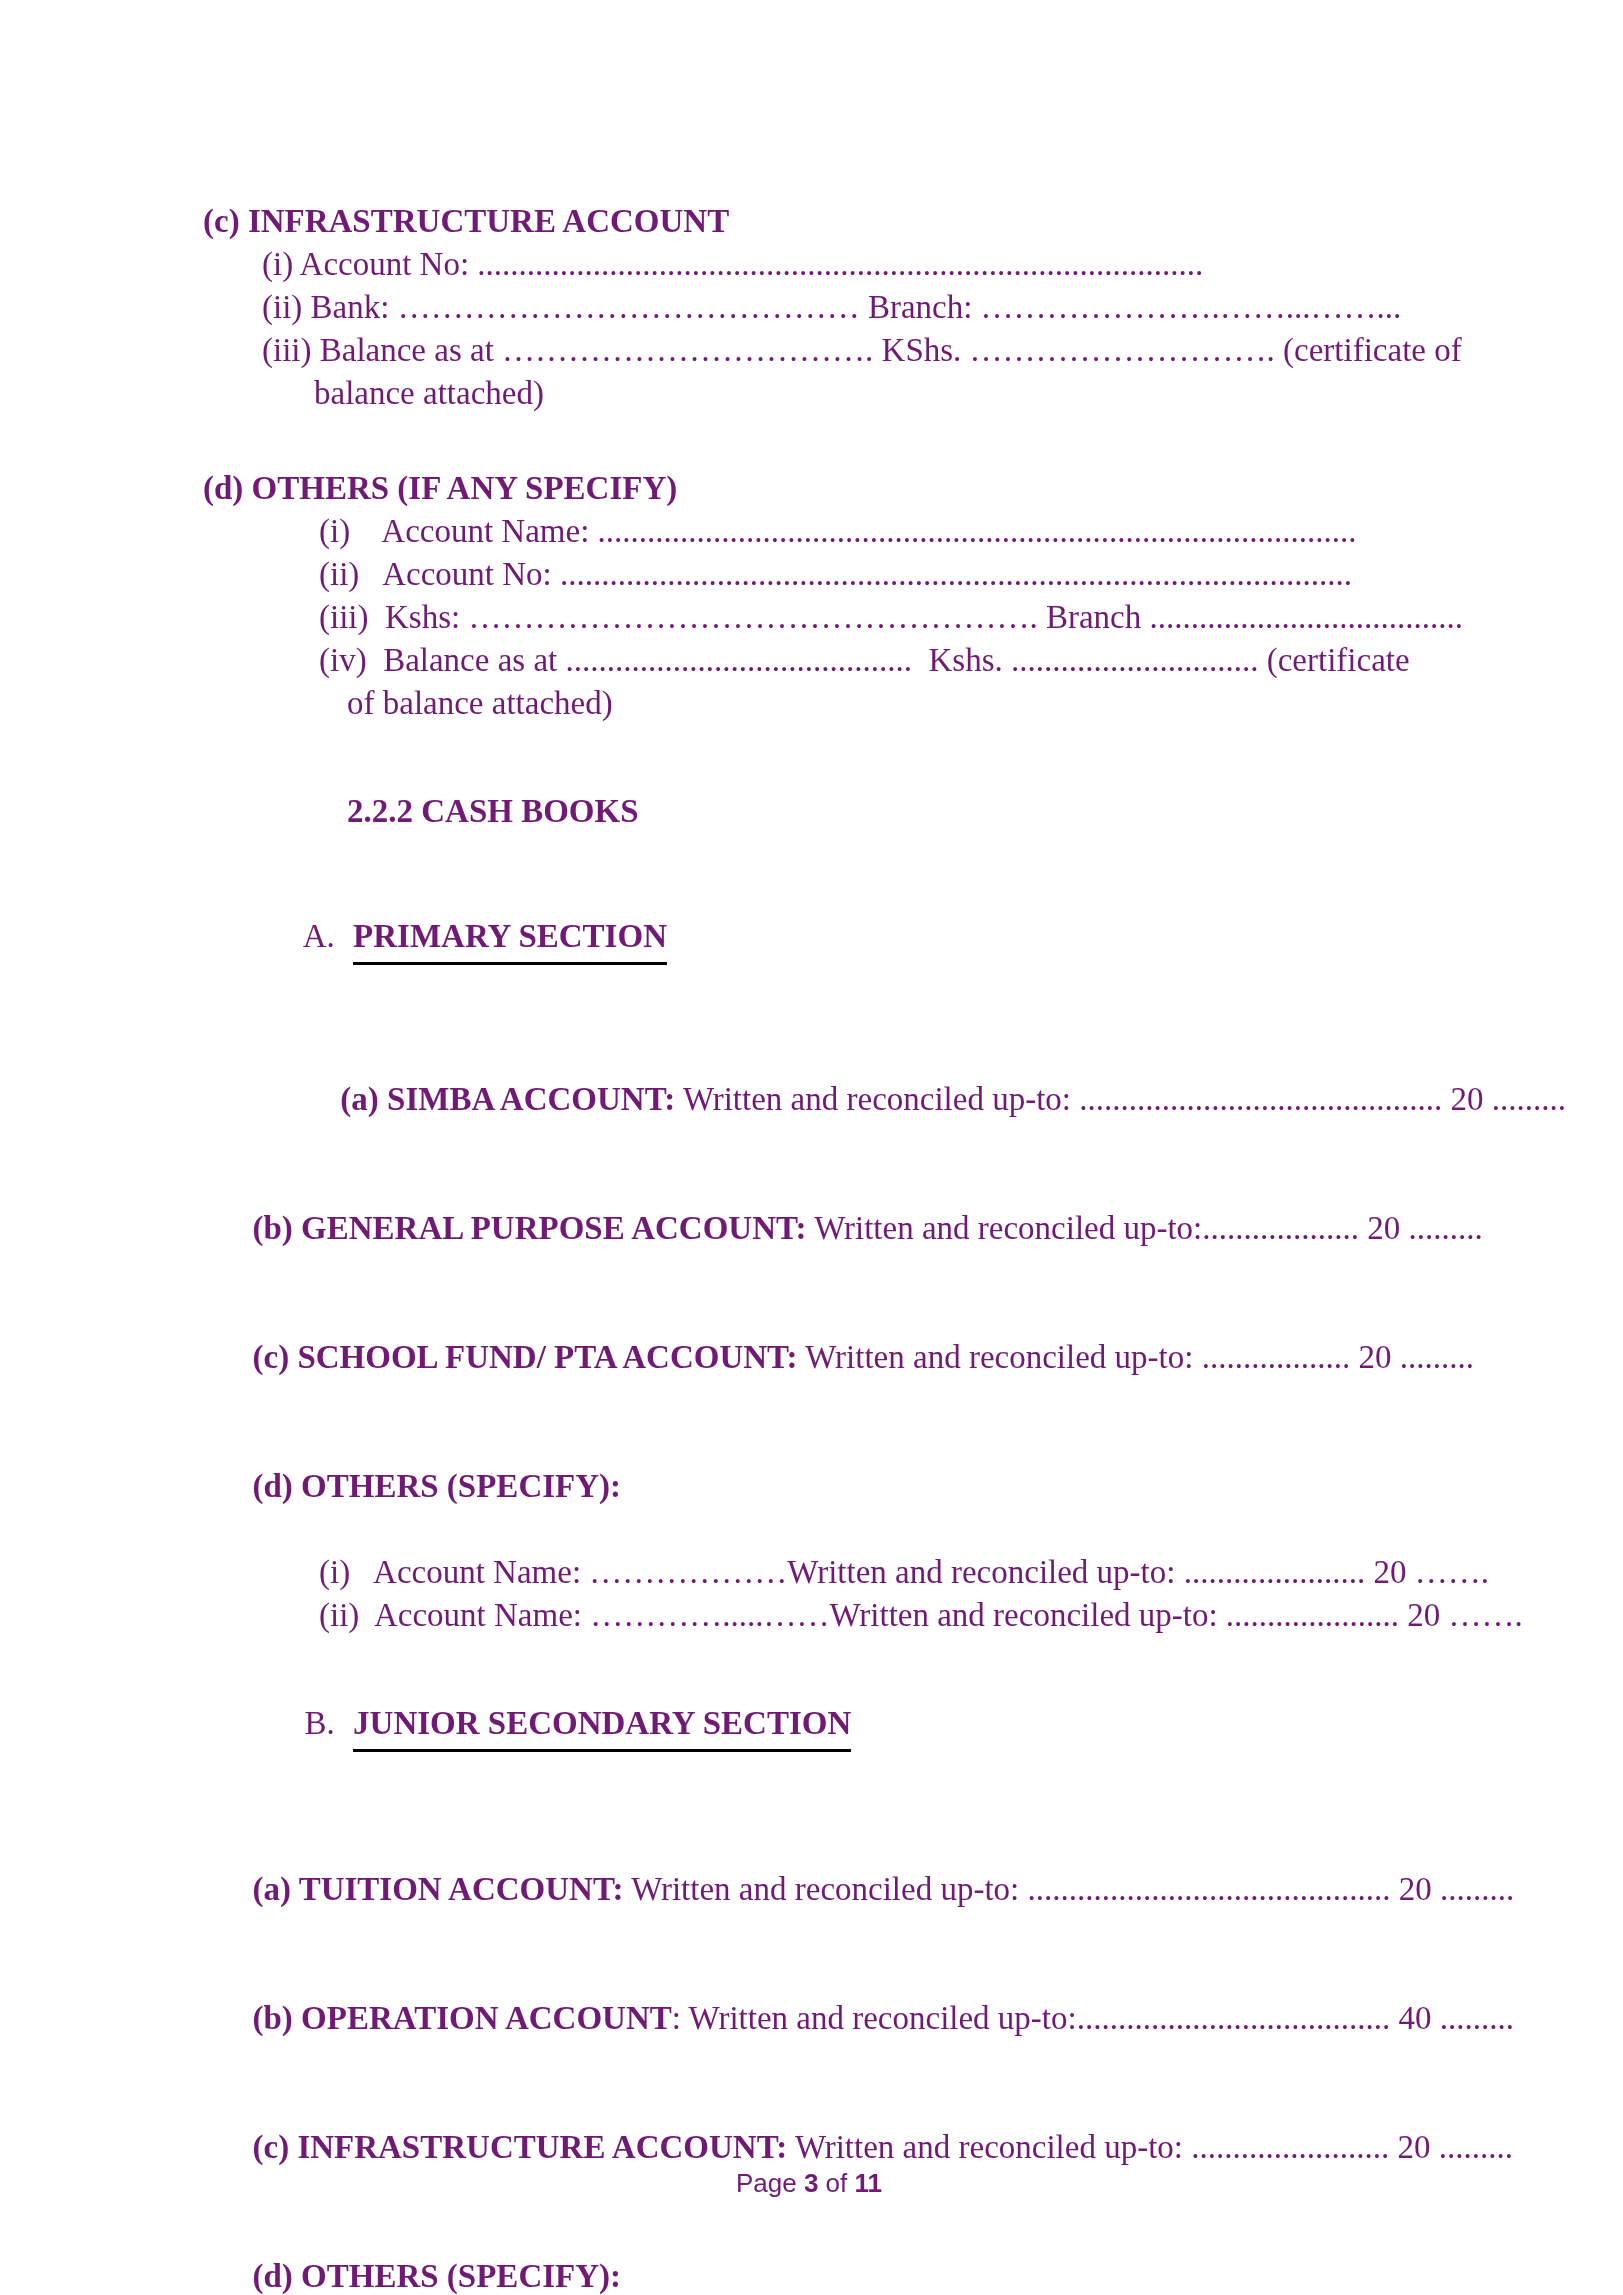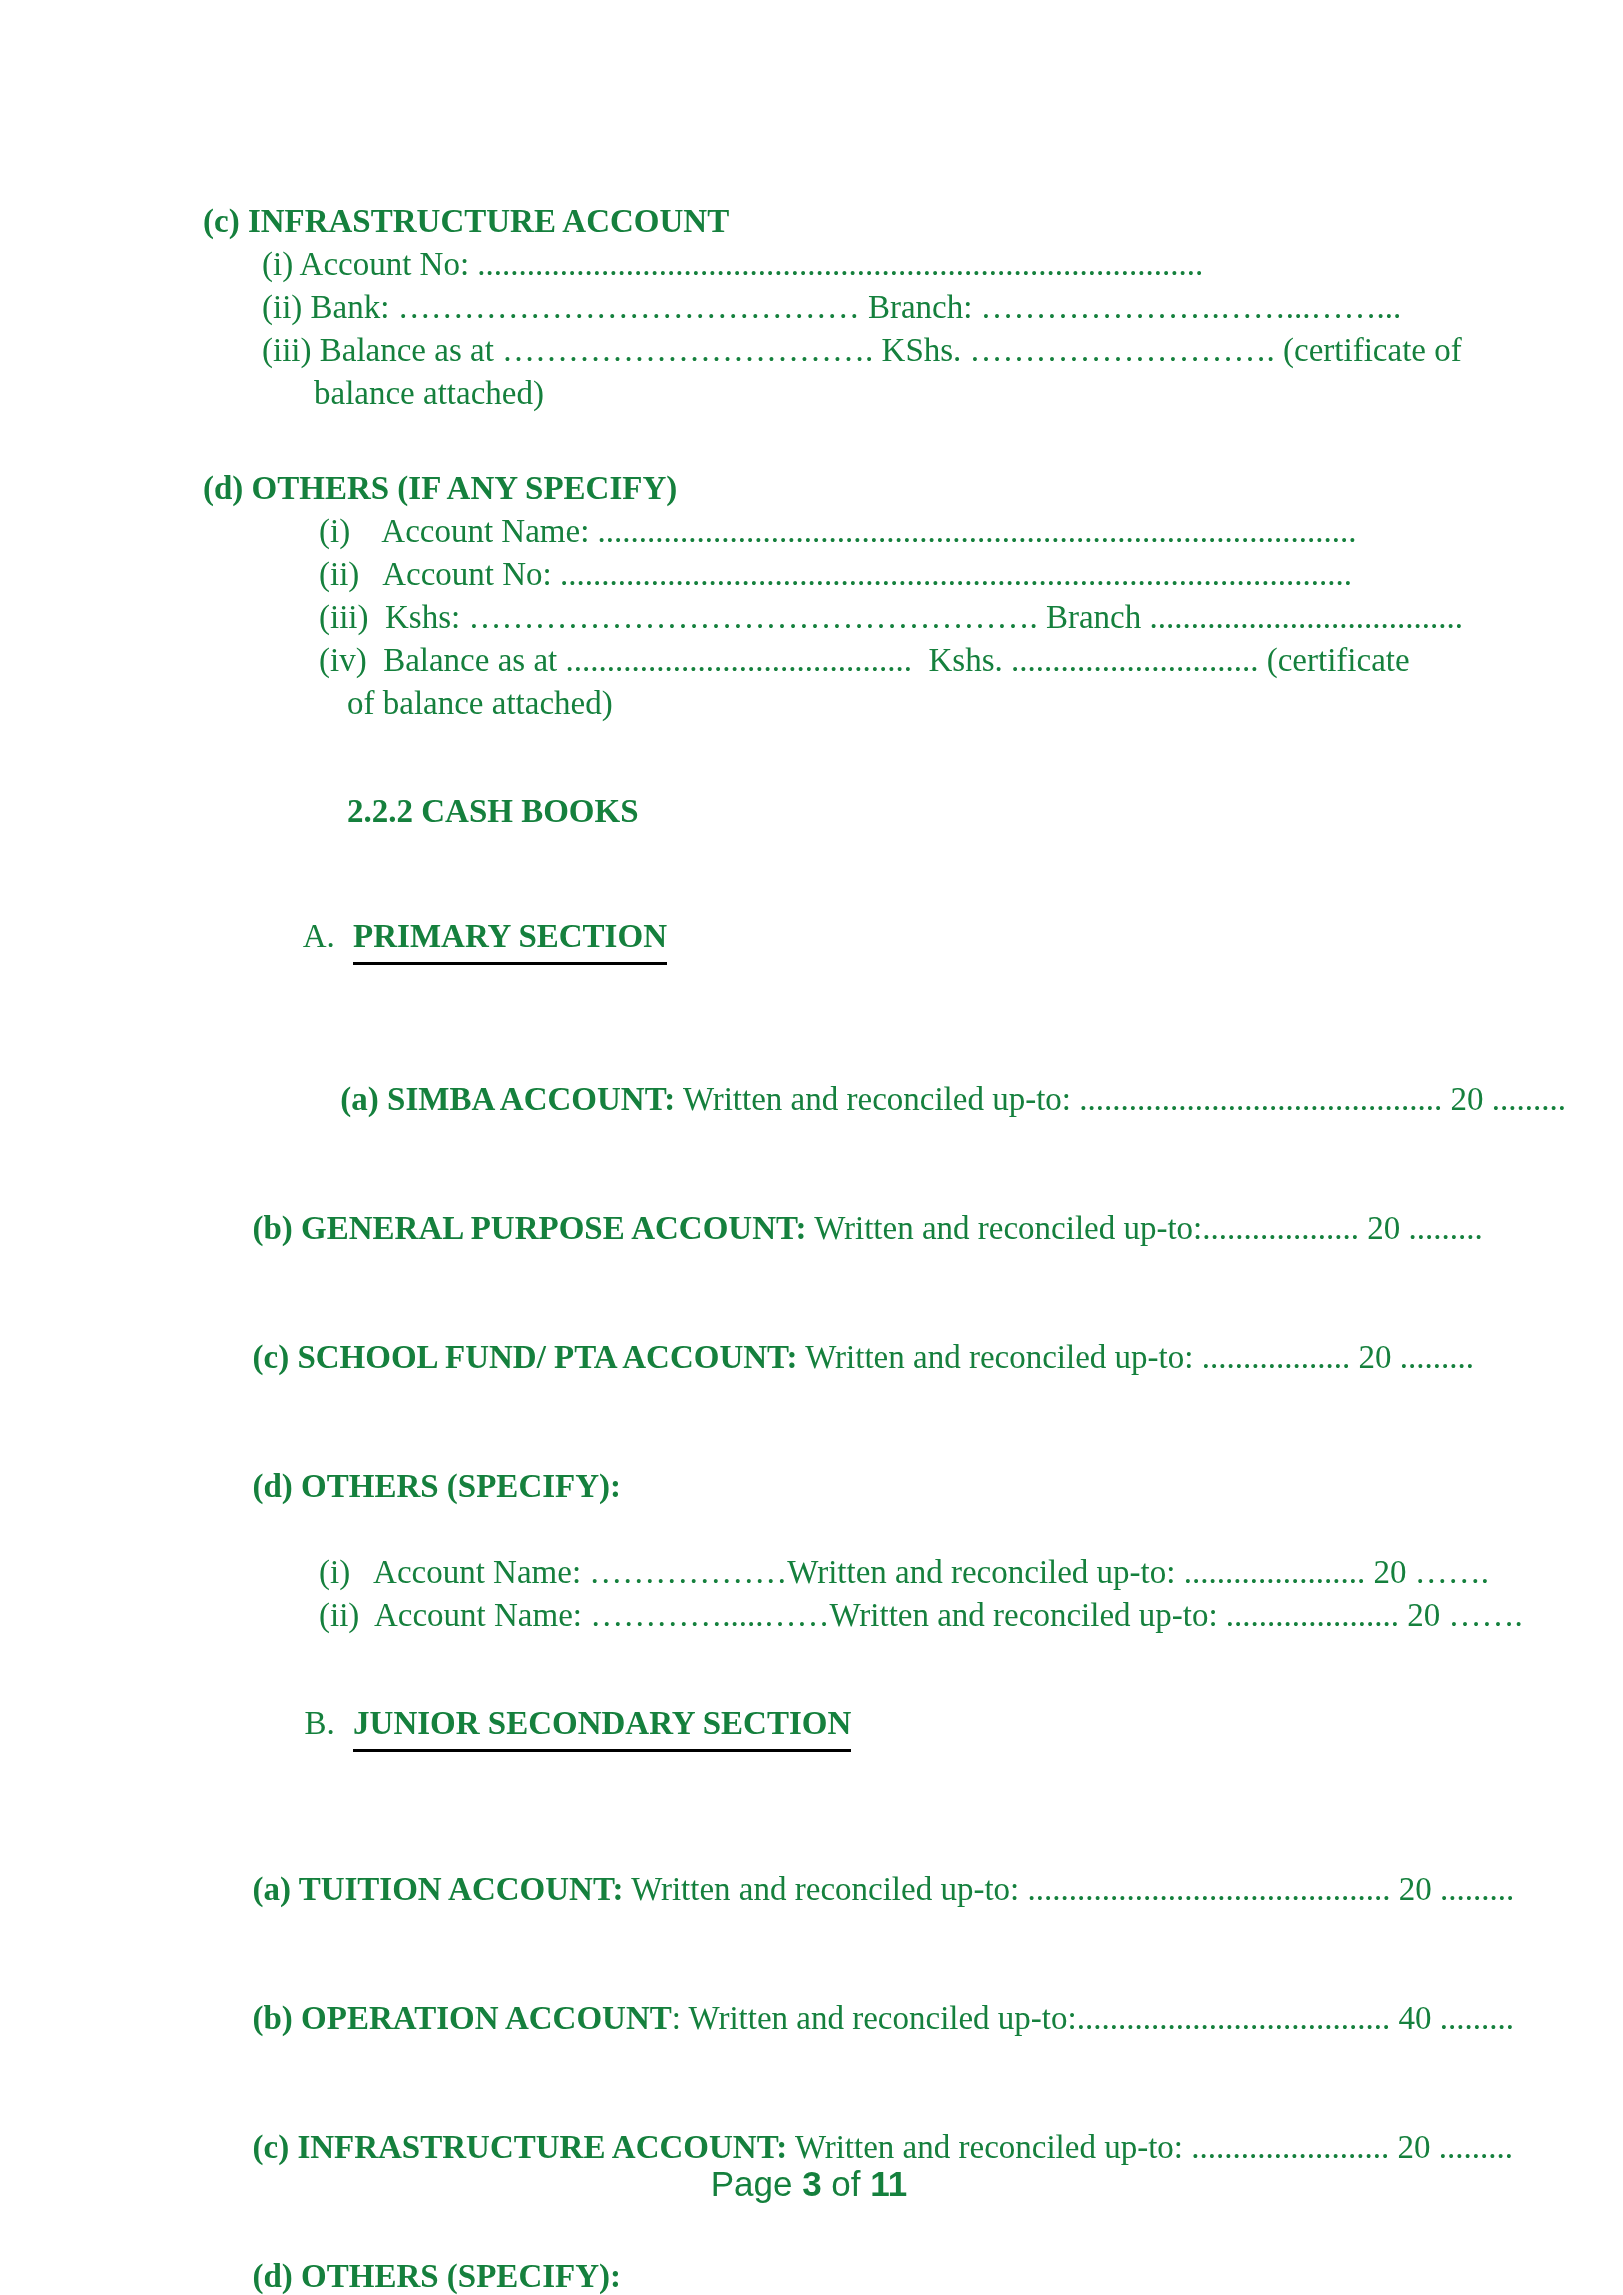--- a/index.html
+++ b/index.html
@@ -1,20 +1,20 @@
 <!DOCTYPE html>
 <html style="font-size:10.5px"><head>
 <meta charset="utf-8">
 <style>
   html,body { margin:0; padding:0; background:#ffffff; }
   .page {
     position:relative;
     width:1618px; height:2295px;
     background:#ffffff;
-    color:#15803d;
+    color:#701a75;
     font-family:"Liberation Serif", serif;
     font-size:33px;
     line-height:43px;
     overflow:hidden;
   }
   .content { position:absolute; left:203px; top:200px; right:52px; }
   .line { white-space:pre; }
   .b { font-weight:bold; }
   .u { border-bottom:3.9px solid #000; padding-bottom:8px;text-align:right; }
   .sec-title { margin-left:18.3px; }
@@ -26,21 +26,21 @@
   .mt80  { margin-top:52px; }
   .mt100 { margin-top:65px; }
   .mt60  { margin-top:39px; }
   .mt52  { margin-top:34px;text-align:right; }
   .mt34  { margin-top:22px; }
   .mt56  { margin-top:37px; }
   .footer {
     position:absolute; left:0; right:0; top:2168px;
     text-align:center;
     font-family:"Liberation Sans", sans-serif;
-    font-size:35px; line-height:31px;
+    font-size:26px; line-height:31px;
   }
 </style>
 </head>
 <body>
 
 <div class="page">
   <div class="content">
 
     <div class="line b">(c) INFRASTRUCTURE ACCOUNT</div>
     <div class="line ml90">(i) Account No: ........................................................................................</div>

